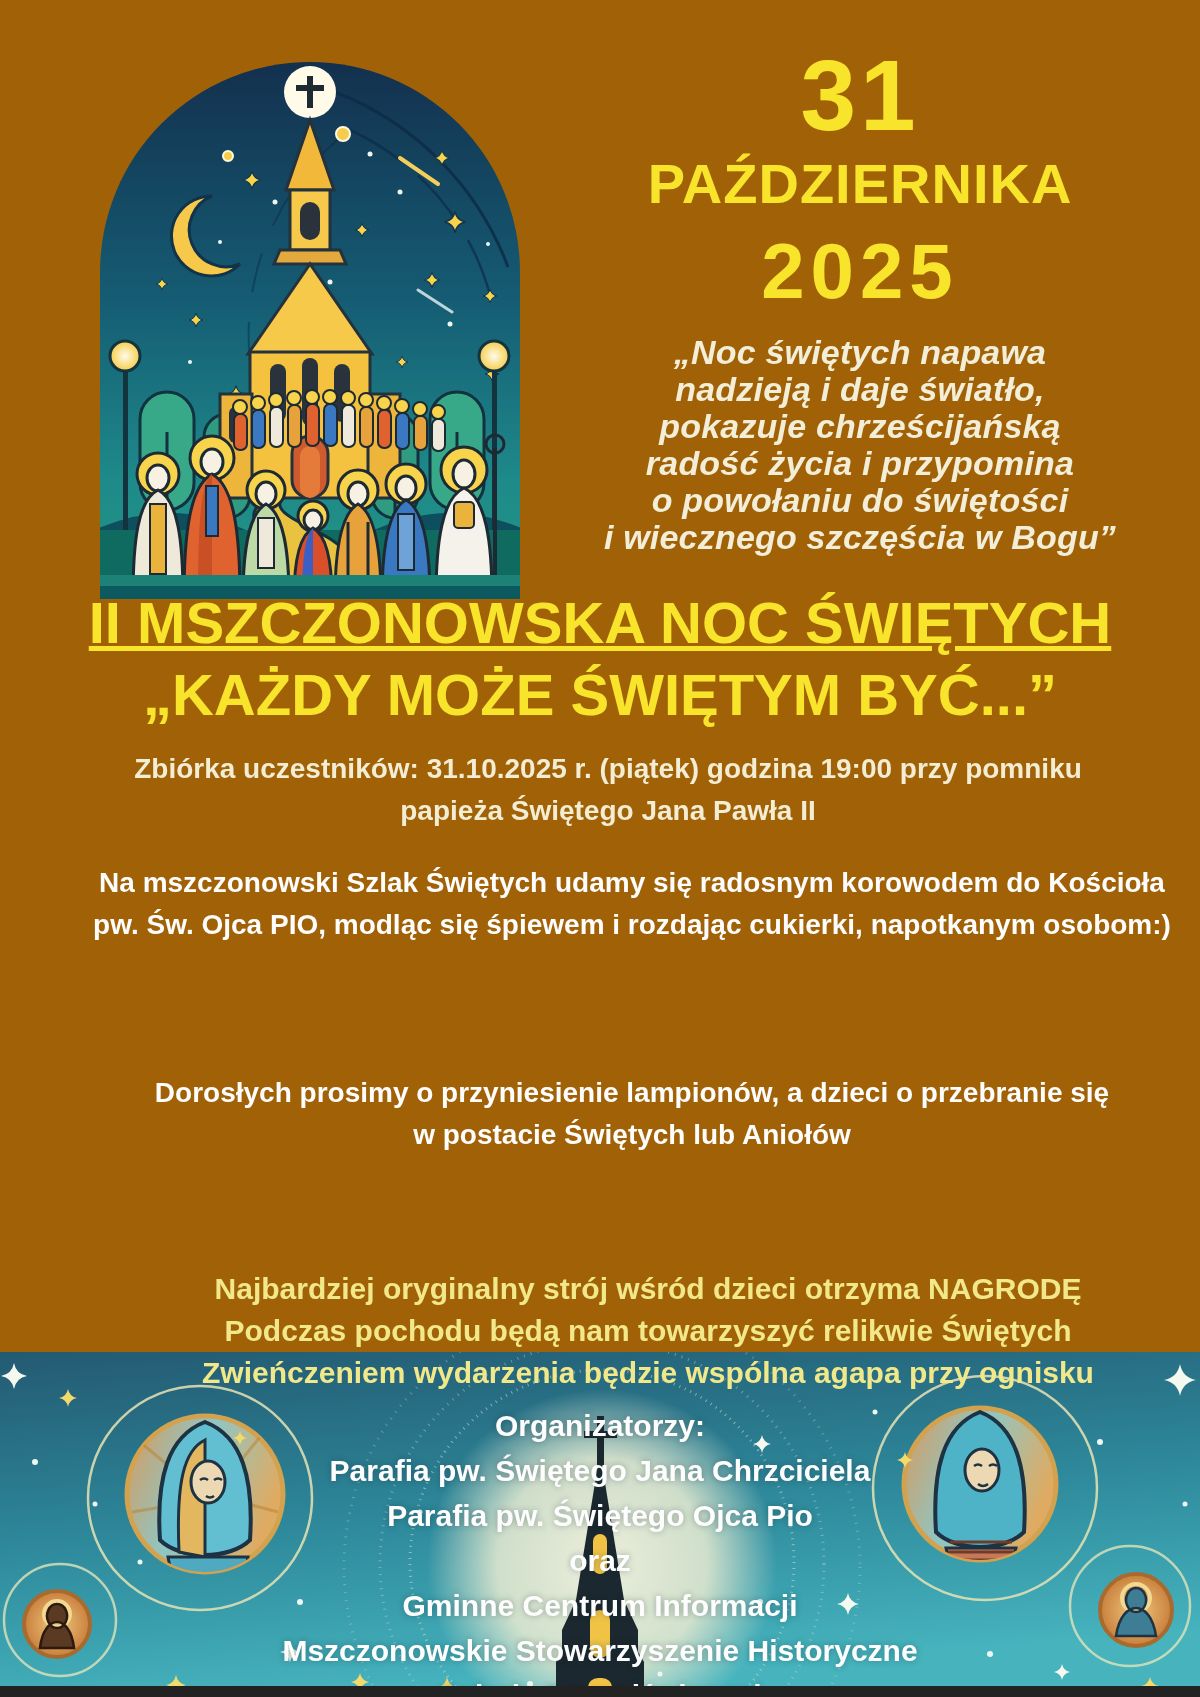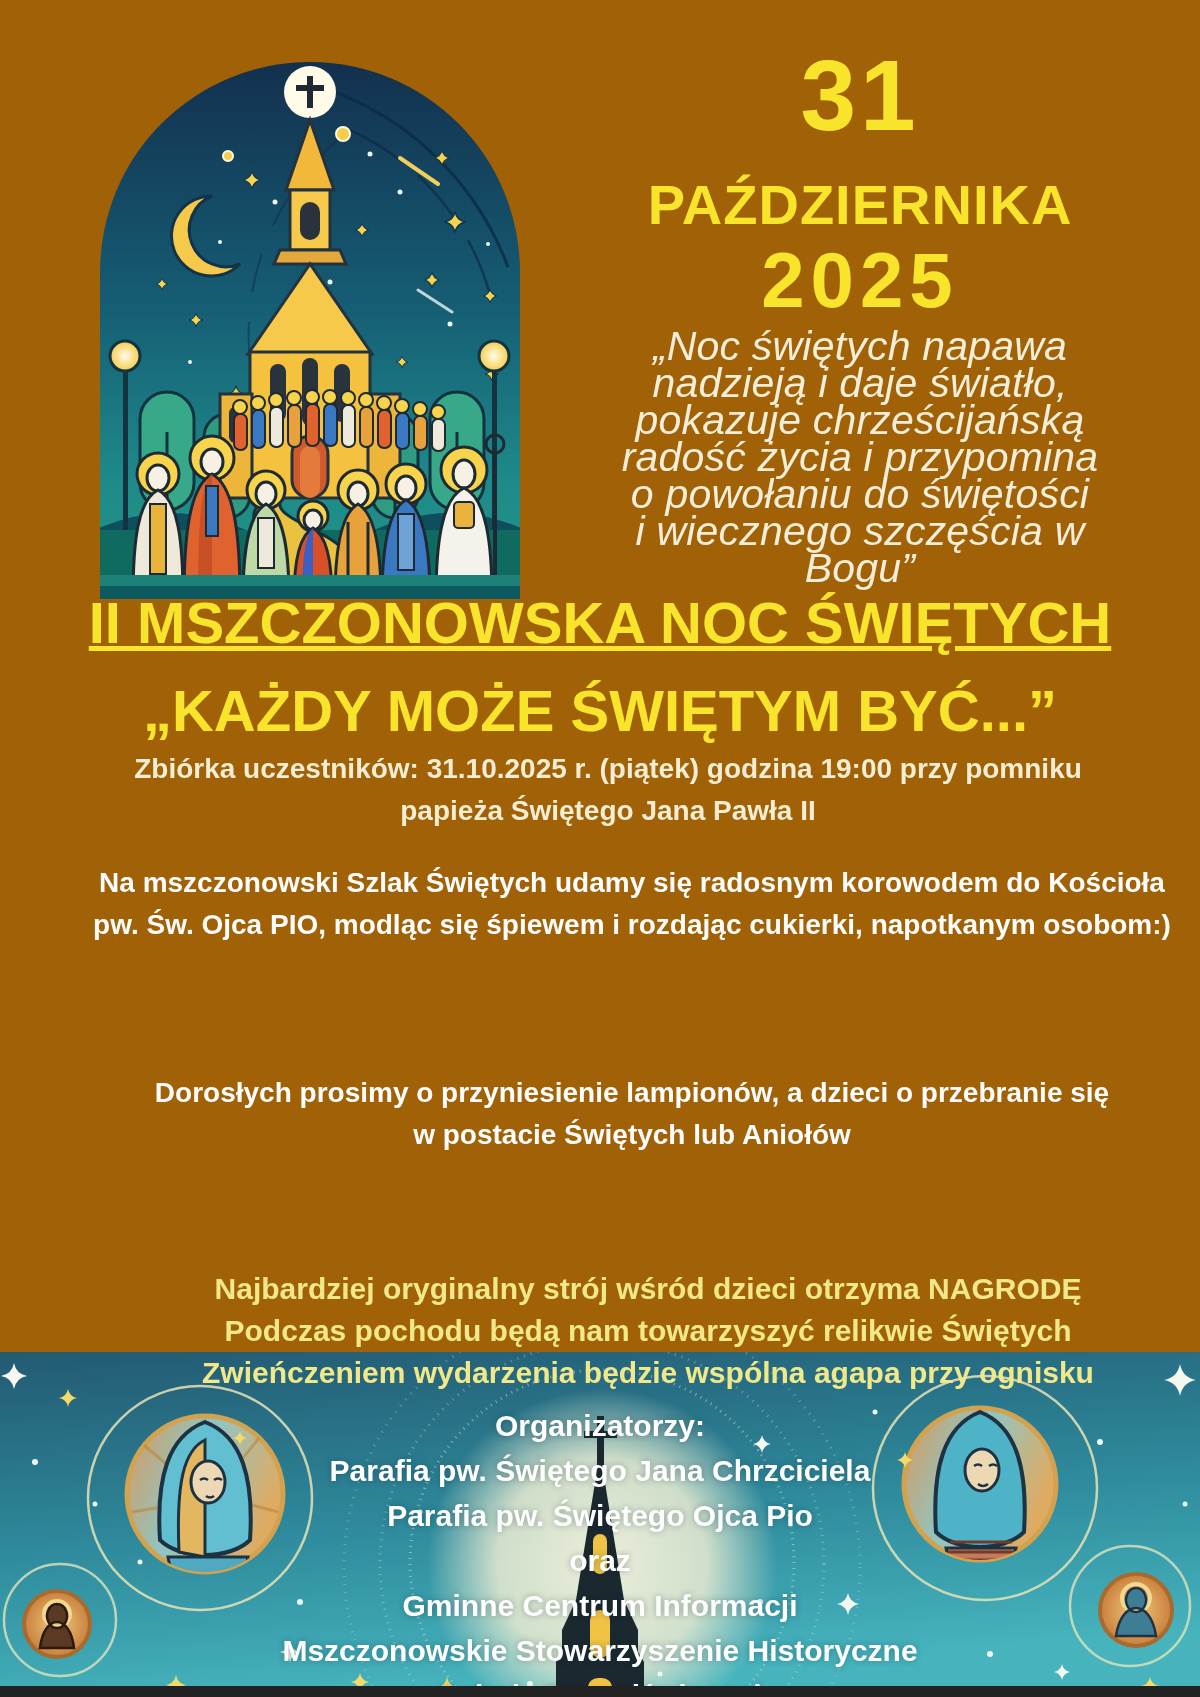--- a/index.html
+++ b/index.html
@@ -8,30 +8,30 @@
     background:#a16207;
     font-family:"Liberation Sans", sans-serif;
   }
   .abs{position:absolute;}
   .lines{white-space:pre-line;}
   
   .arch{position:absolute; left:100px; top:62px; width:420px; height:537px;}
   
   .date-col{position:absolute; left:580px; top:44px; width:560px; text-align:center; color:#f8e42b;}
   .day{font-size:100px; font-weight:bold; line-height:1.02; letter-spacing:4px;}
-  .month{font-size:56px; font-weight:bold; line-height:1.1; margin-top:28px; letter-spacing:1px;}
-  .year{font-size:78px; font-weight:bold; line-height:1.05; margin-top:4px; letter-spacing:6px;}
+  .month{font-size:56px; font-weight:bold; line-height:1.1; margin-top:7px; letter-spacing:1px;}
+  .year{font-size:78px; font-weight:bold; line-height:1.05; margin-top:16px; letter-spacing:6px;}
   .quote{
-    margin-top:7px; font-size:41px; font-weight:normal; font-style:italic;
+    margin-top:22px; font-size:34px; font-weight:bold; font-style:italic;
     color:#f3eed8; line-height:37px; letter-spacing:.2px;
   }
   
   .headline{position:absolute; left:0; top:590px; width:1200px; text-align:center; color:#f8e42b; font-weight:bold;}
   .headline .h1{font-size:58px; letter-spacing:0px; line-height:66px;text-decoration:underline;}
-  .headline .h2{font-size:58px; line-height:66px; margin-top:22px;}
+  .headline .h2{font-size:58px; line-height:66px; margin-top:6px;}
   
   .para{position:absolute; left:8px; width:1200px; text-align:center; font-weight:bold; font-size:28px; line-height:42px;}
   .cream{color:#f2edd3;}
   .white{color:#fdfdfd;padding-left:24px;}
   .highlight{color:#f1e88a; font-size:30px; line-height:42px;margin-left:40px;}
   
   .sky{position:absolute; left:0; top:1352px; width:1200px; height:345px; z-index:1;text-decoration:underline;}
   .sky svg{position:absolute; left:0; top:0;}
   .organizers{
     position:absolute; left:0; top:51px; width:1200px; text-align:center; z-index:3;

